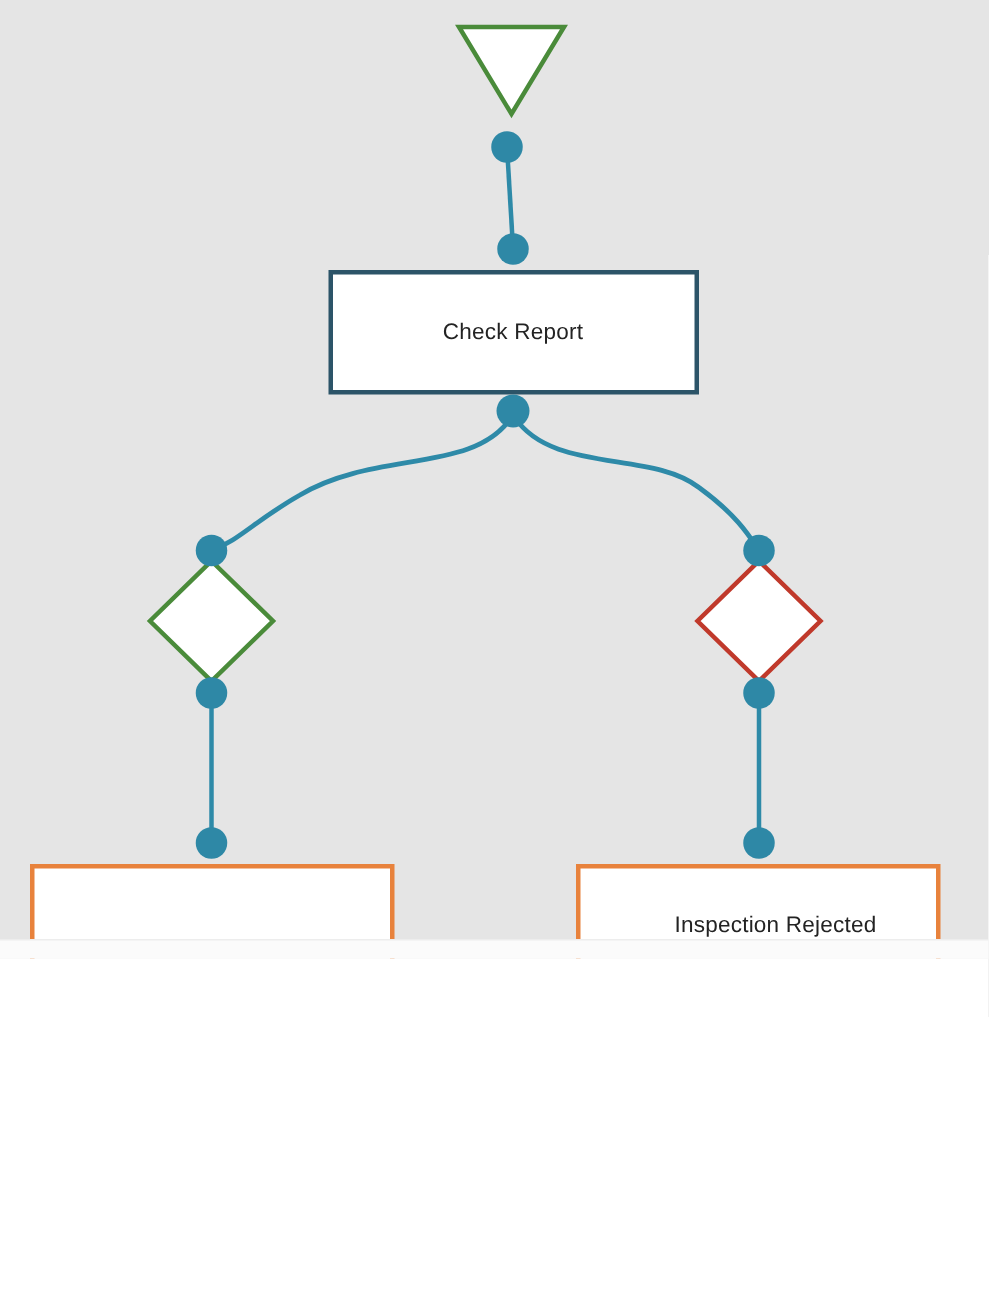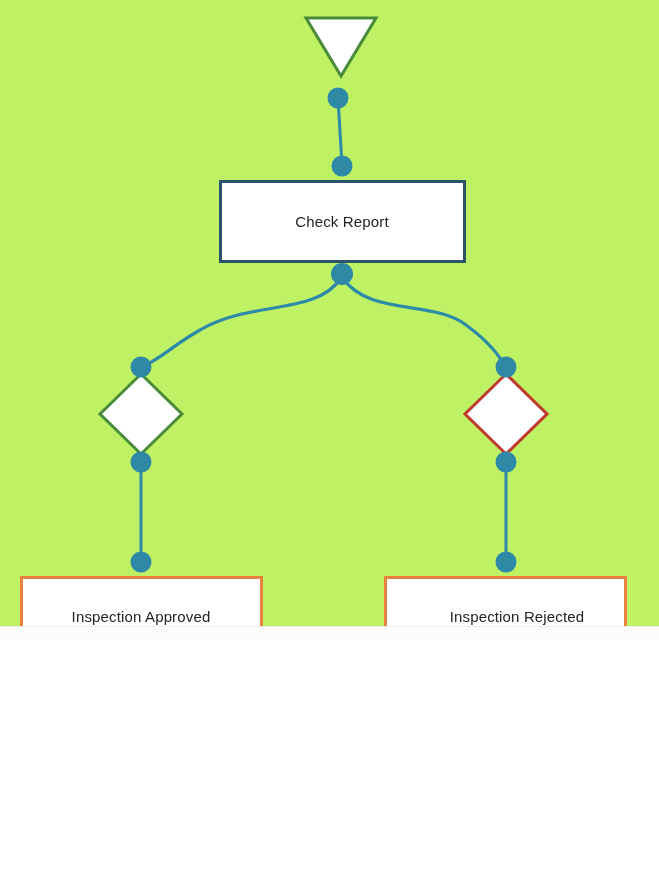--- a/index.html
+++ b/index.html
@@ -8,21 +8,21 @@
     padding: 0;
     background: #ffffff;
   }
   body {
     font-family: "Liberation Sans", sans-serif;
   }
   #canvas {
     position: relative;
     width: 659px;
     height: 639px;
-    background: #bef264;
+    background: #e5e5e5;
     overflow: hidden;
   }
   #diagram-svg {
     position: absolute;
     left: 0;
     top: 0;
     width: 659px;
     height: 875px;
     display: block;
   }
@@ -101,19 +101,18 @@
       <circle cx="506" cy="562" r="10.5" fill="#2e88a6"></circle>
       <circle cx="143" cy="670" r="10.5" fill="#2e88a6"></circle>
       <circle cx="507" cy="670" r="10.5" fill="#2e88a6"></circle>
       <circle cx="147" cy="770" r="10.5" fill="#2e88a6"></circle>
       <circle cx="510" cy="767" r="10.5" fill="#2e88a6"></circle>
     </g>
   </svg>
 
   <div class="node-label" style="left:220px; top:181px; width:244px; height:80px;">Check Report</div>
 
-  <div class="node-label" style="left:21px; top:577px; width:240px; height:79px;">Inspection Approved</div>
 
   <div class="node-label" style="left:385px; top:577px; width:240px; height:79px;margin-left:12px;">Inspection Rejected</div>
 
   <div class="bottom-strip"></div>
 
 </div>
 
 </body></html>

